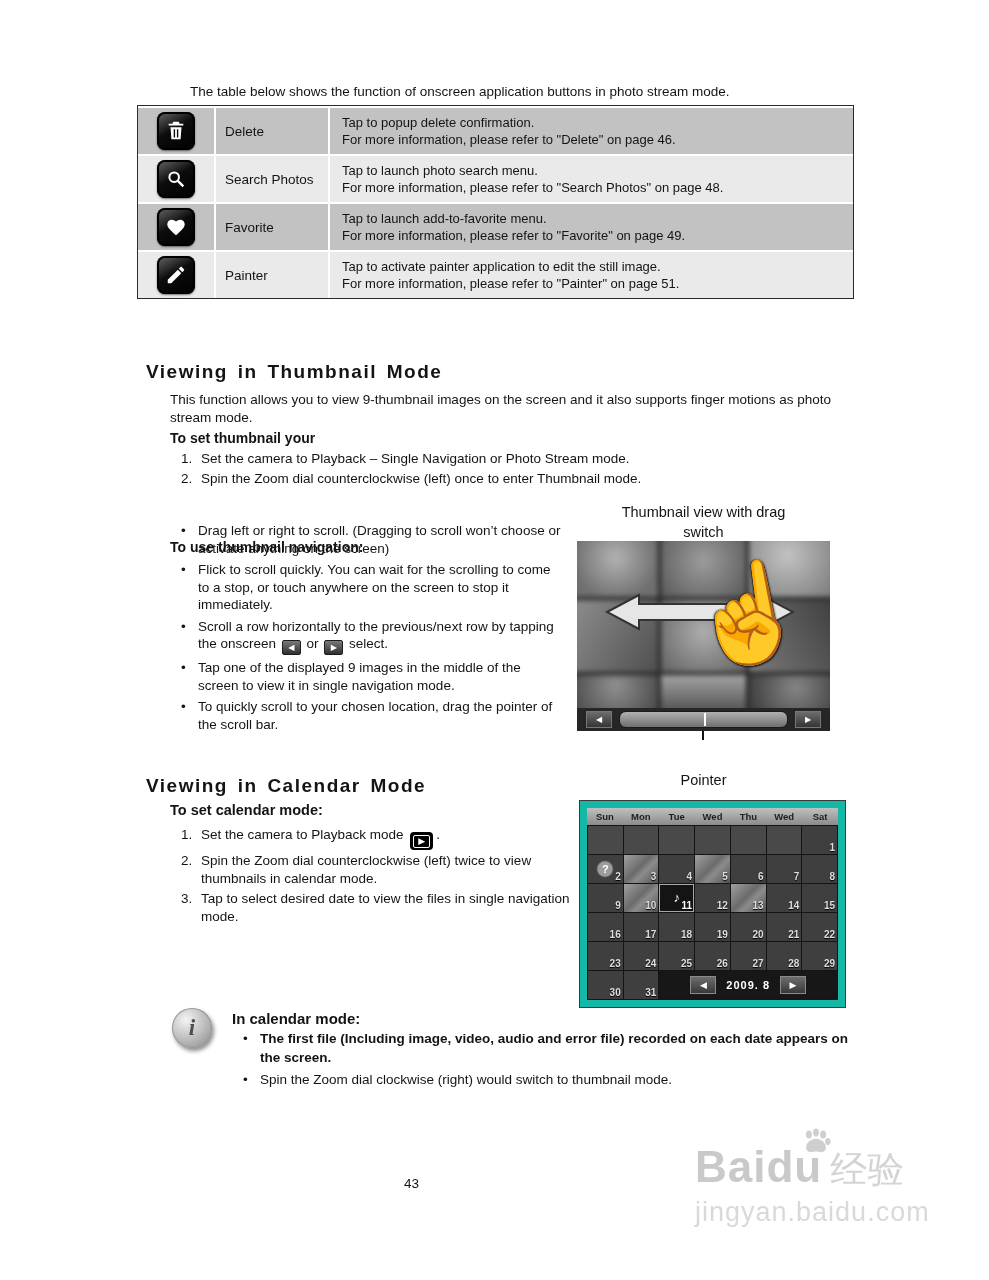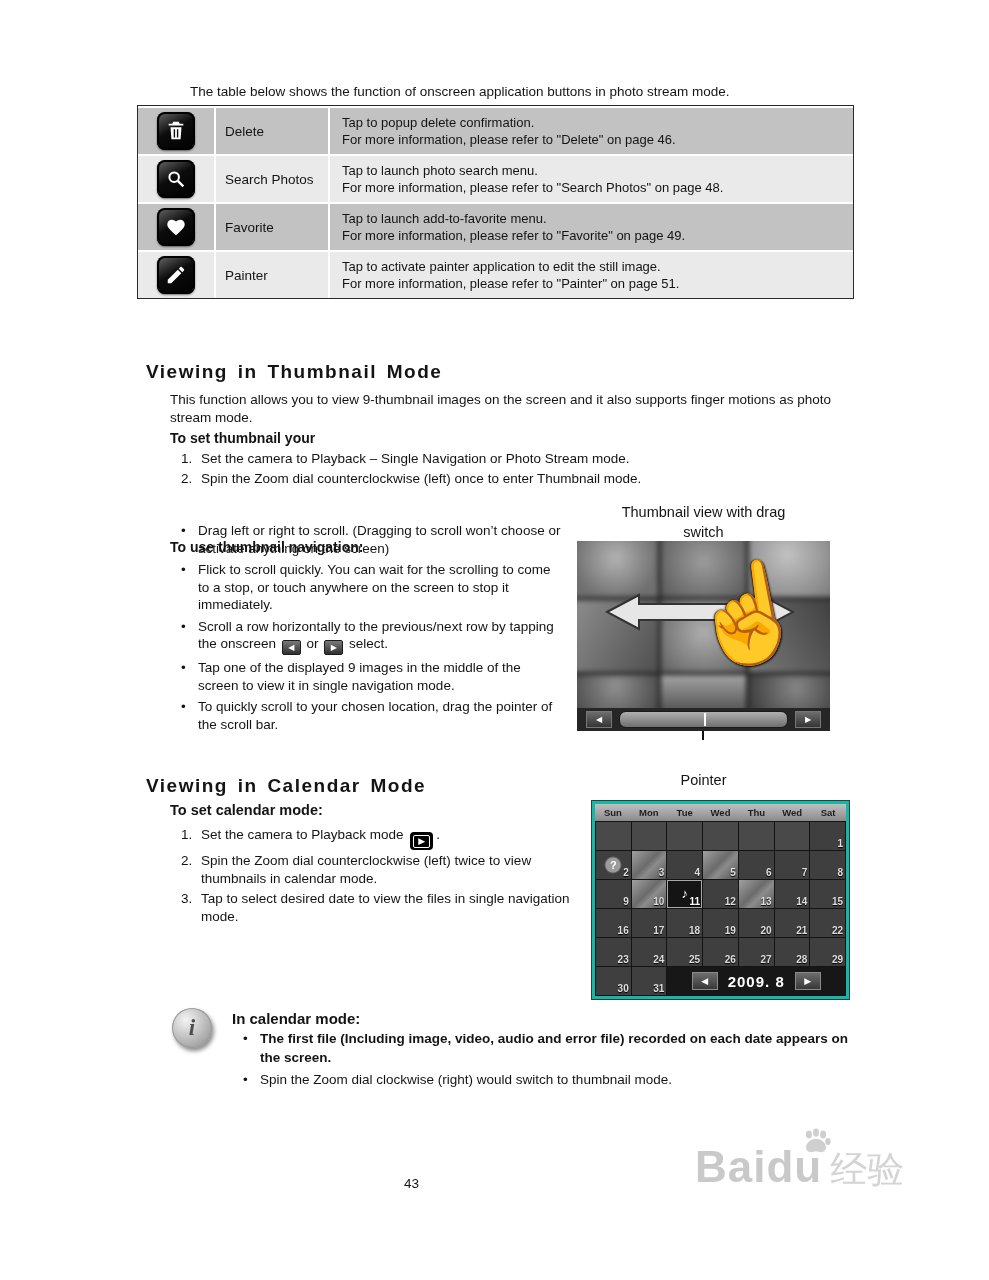--- a/index.html
+++ b/index.html
@@ -78,40 +78,40 @@
                    display:flex;align-items:center;padding:0 9px;gap:7px;box-sizing:border-box;}
   .sb-btn{width:24px;height:15px;flex:none;background:linear-gradient(#6d6d6d,#353535);border:1px solid #777;
           color:#fff;font-size:8px;display:flex;align-items:center;justify-content:center;}
   .sb-track{flex:1;height:15px;border-radius:7px;background:linear-gradient(#b0b0b0,#6f6f6f);
             border:1px solid #1a1a1a;position:relative;}
   .sb-pointer{position:absolute;left:50%;top:1px;bottom:1px;width:2px;background:#fff;}
   .pointer-line{position:absolute;left:702px;top:724px;width:2px;height:16px;background:#111;}
   .pointer-label{position:absolute;left:577px;top:740px;width:253px;text-align:center;font-size:14.5px;margin-top:32px;}
 
   
-  .cal-fig{position:absolute;left:592px;top:801px;width:251px;border:3px solid #14b8a6;background:#0f766e;
+  .cal-fig{position:absolute;left:580px;top:801px;width:251px;border:7px solid #14b8a6;background:#0f766e;
            box-shadow:0 0 0 1px #3a3a3a;}
   .cal-days{display:grid;grid-template-columns:repeat(7,1fr);height:17px;background:linear-gradient(#c0c0c0,#8b8b8b);}
   .cal-day{display:flex;align-items:center;justify-content:center;font-size:9.5px;font-weight:bold;color:#1e1e1e;}
   .cal-grid{display:grid;grid-template-columns:repeat(7,1fr);grid-auto-rows:28px;gap:1px;background:#141414;padding:1px;}
   .cal-cell{position:relative;background:#3f3f3f;}
   .cal-cell.empty{background:#494949;}
   .cal-cell.photo{background:linear-gradient(135deg,#a0a0a0 0%,#6b6b6b 45%,#8c8c8c 60%,#525252 100%);}
   .cal-cell.selected{background:#141414;box-shadow:inset 0 0 0 1px #a8a8a8;}
   .cal-num{position:absolute;right:2px;bottom:1px;font-size:10px;font-weight:bold;color:#dedede;
            text-shadow:0 1px 1px #000;}
   .cal-cell.selected .cal-num{color:#fff;}
   .q-badge{position:absolute;left:50%;top:50%;transform:translate(-50%,-50%);width:15px;height:15px;border-radius:50%;
            background:#9c9c9c;color:#fff;font-weight:bold;font-size:11px;line-height:15px;text-align:center;
            box-shadow:0 0 0 1px #666;}
   .a-badge{position:absolute;left:50%;top:46%;transform:translate(-50%,-50%);color:#fff;font-size:13px;}
   .cal-footer{background:#171717;display:flex;align-items:center;justify-content:center;gap:10px;}
   .cal-nav-btn{width:24px;height:16px;background:linear-gradient(#6d6d6d,#383838);border:1px solid #8a8a8a;
                color:#fff;font-size:9px;display:flex;align-items:center;justify-content:center;}
-  .cal-month{color:#fff;font-weight:bold;font-size:15px;letter-spacing:1px;}
+  .cal-month{color:#fff;font-weight:bold;font-size:11px;letter-spacing:1px;}
 
   
   .info-icon{position:absolute;left:172px;top:1008px;width:40px;height:40px;border-radius:50%;
              background:radial-gradient(circle at 35% 30%,#f4f4f4,#b8b8b8 55%,#868686);
              box-shadow:2px 3px 4px rgba(0,0,0,.45),inset 0 0 0 1px #999;
              display:flex;align-items:center;justify-content:center;}
   .info-i{font-family:"Liberation Serif", serif;font-style:italic;font-weight:bold;font-size:23px;color:#4e4e4e;}
   .note-head{position:absolute;left:232px;top:1010px;font-size:15px;font-weight:bold;}
   .note-bullets{position:absolute;left:243px;top:1030px;width:640px;font-size:13.5px;line-height:18.5px;}
   .note-bullets .bullet .b-text{width:612px;}
@@ -434,15 +434,16 @@
     <div class="wm-line1">
       <svg class="wm-paw" width="34" height="34" viewBox="0 0 24 24" fill="#cfcfcf">
         <ellipse cx="7" cy="6" rx="2.1" ry="2.9"></ellipse>
           <ellipse cx="12" cy="4.6" rx="2.1" ry="2.9"></ellipse>
         <ellipse cx="17" cy="6" rx="2.1" ry="2.9"></ellipse>
           <ellipse cx="20.4" cy="11" rx="1.9" ry="2.5"></ellipse>
         <path d="M12 9c-4 0-7 3.2-7 6.2 0 2 1.6 3.3 3.5 3.3 1.3 0 2.2-.5 3.5-.5s2.2.5 3.5.5c1.9 0 3.5-1.3 3.5-3.3C19 12.2 16 9 12 9z"></path>
       </svg>
       <span class="wm-brand">Baidu</span><span class="wm-cn">经验</span>
     </div>
+    <div class="wm-url">jingyan.baidu.com</div>
   </div>
 
 </div>
 
 </body></html>

